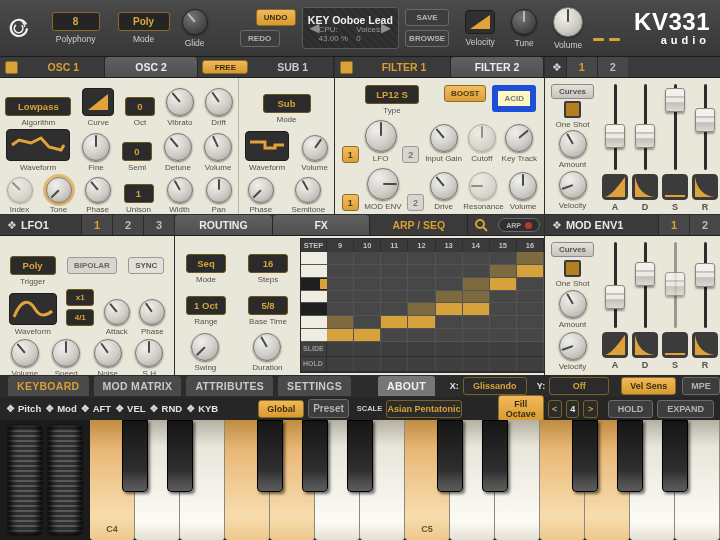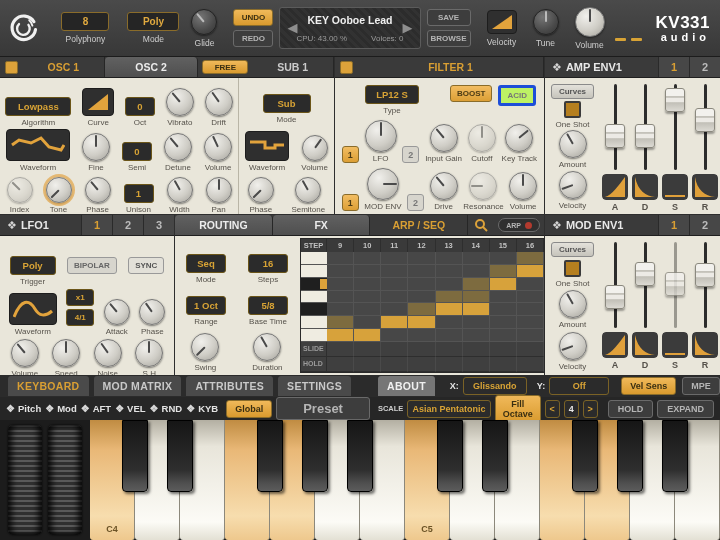--- a/index.html
+++ b/index.html
@@ -7,21 +7,21 @@
        -webkit-font-smoothing:antialiased;overflow:hidden;}
   .abs{position:absolute;}
   
   #topbar{left:0;top:0;width:720px;height:57px;background:linear-gradient(#4a4a4a,#383838);
           display:flex;align-items:center;border-bottom:1px solid #1c1c1c;box-sizing:border-box;}
   .tbgroup{display:flex;flex-direction:column;align-items:center;}
   .tblabel{font-size:8.5px;color:#cfcfcf;margin-top:3px;white-space:nowrap;}
   .valbox{background:#252525;border:1px solid #8a6c2a;border-radius:3px;color:#e0a93f;
           font-weight:bold;font-size:10px;text-align:center;padding:3px 0;}
   .btn{border-radius:3px;font-weight:bold;text-align:center;cursor:default;}
-  .btn.or{background:linear-gradient(#f0b95a,#d99a2e);color:#3a2f12;border:1px solid #8a6c2a;}
+  .btn.or{background:linear-gradient(#f0b95a,#d99a2e);color:#3a2f12;border:1px solid #8a6c2a;margin-left:32px;}
   .btn.dk{background:#3d3d3d;color:#b5b5b5;border:1px solid #6a6a6a;}
   .btn.lt{background:linear-gradient(#e3e1da,#c6c4bc);color:#555;border:1px solid #8a8a8a;}
   .miniknob{border-radius:50%;position:relative;
             background:radial-gradient(circle at 36% 30%,#757575,#4a4a4a 60%,#333 100%);
             border:1px solid #222;box-shadow:0 1px 2px rgba(0,0,0,.5);}
   .liteknob{border-radius:50%;position:relative;
             background:radial-gradient(circle at 36% 30%,#f1f0ec,#cfcdc6 55%,#a3a19a 100%);
             border:1px solid #777;box-shadow:0 1px 2px rgba(0,0,0,.5);}
   .ptr{position:absolute;left:50%;top:50%;width:2px;height:46%;background:#3f3f3f;
        transform-origin:top center;border-radius:1px;}
@@ -29,21 +29,21 @@
   .miniknob .ptr{background:#bbb;}
   #presetbox{width:168px;height:40px;background:
      repeating-linear-gradient(45deg,#323232 0 3px,#2c2c2c 3px 6px);
      border:1px solid #5b5b5b;border-radius:3px;position:relative;margin:0 6px;}
   #presetname{position:absolute;top:6px;left:0;right:0;text-align:center;color:#f0f0f0;
      font-size:10.5px;font-weight:bold;}
   #presetsub{position:absolute;bottom:5px;left:16px;right:16px;display:flex;
      justify-content:space-between;color:#9a9a9a;font-size:8px;}
   .parrow{position:absolute;top:12px;color:#8e8e8e;font-size:13px;}
   #brand{margin-left:auto;margin-right:10px;text-align:right;color:#fff;line-height:1;}
-  #brand .l1{font-size:17px;font-weight:bold;letter-spacing:.5px;}
+  #brand .l1{font-size:24px;font-weight:bold;letter-spacing:.5px;}
   #brand .l2{font-size:11px;font-weight:bold;letter-spacing:4px;margin-top:1px;}
   #mididash{display:flex;gap:5px;margin:22px 14px 0 10px;}
   #mididash span{width:11px;height:3px;background:#d8a335;border-radius:1px;}
   
   #main{left:0;top:57px;width:720px;height:318px;background:#2e2e2e;}
   .sec{position:absolute;box-sizing:border-box;}
   .sechdr{height:21px;background:#3a3a3a;display:flex;align-items:stretch;
           border-bottom:1px solid #1f1f1f;box-sizing:border-box;}
   .secbody{position:absolute;left:0;right:0;top:21px;bottom:0;background:#e9e6da;}
   .htab{flex:1;display:flex;align-items:center;justify-content:center;font-weight:bold;
@@ -354,30 +354,31 @@
           </div>
         </div>
       </div>
     </div>
   </div>
 
   <div class="sec" style="left:335px;top:0;width:209px;height:157px">
     <div class="sechdr">
       <div class="hchk"></div>
       <div class="htab on">FILTER 1</div>
+      <div class="htab act">FILTER 2</div>
     </div>
     <div class="secbody">
       <div style="display:flex;align-items:flex-start;padding:7px 8px 0 30px">
         <div class="col">
           <div class="vb" style="width:52px">LP12 S</div>
           <div class="klabel">Type</div>
         </div>
         <div style="flex:1"></div>
         <div class="smbtn" style="background:linear-gradient(#f2bd62,#dc9f35);border:1px solid #8a6c2a;color:#4a3a14;margin-right:6px">BOOST</div>
-        <div class="smbtn" style="background:#bef264;border:3px solid #1d4ed8;color:#777">ACID</div>
+        <div class="smbtn" style="background:#fef9c3;border:6px solid #1d4ed8;color:#777">ACID</div>
       </div>
       <div class="frow" style="height:48px;padding:0 4px">
         <div class="minibtn on">1</div>
         <div class="col">
           <div class="liteknob k30">
               <span class="ptr" style="transform:translateX(-50%) rotate(180deg)"></span>
             </div>
           <div class="klabel">LFO</div>
         </div>
         <div class="minibtn off">2</div>
@@ -427,21 +428,20 @@
             </div>
           <div class="klabel">Volume</div>
         </div>
       </div>
     </div>
   </div>
 
   <div class="sec" style="left:545px;top:0;width:175px;height:157px">
     <div class="sechdr">
       <div class="hicon">❖</div>
-      <div class="httl">AMP ENV1</div>
       <div class="htnum on">1</div>
       <div class="htnum">2</div>
     </div>
     <div class="secbody" style="display:flex">
       <div class="col" style="width:58px;justify-content:space-between;padding:6px 0 4px">
         <div class="btn lt" style="font-size:8px;padding:2px 7px">Curves</div>
         <div class="col">
           <div style="width:13px;height:13px;background:#b57f1f;border:2px solid #3a3a3a;border-radius:2px"></div>
           <div class="klabel">One Shot</div>
         </div>
@@ -833,21 +833,21 @@
       <div class="tgl">
         <span class="dia">❖</span>
         <span>RND</span>
       </div>
       <div class="tgl">
         <span class="dia">❖</span>
         <span>KYB</span>
       </div>
     </span>
   <div class="btn or" style="font-size:9px;padding:3px 8px">Global</div>
-  <div class="btn dk" style="font-size:13px;padding:3px 26px">Preset</div>
+  <div class="btn dk" style="font-size:10px;padding:3px 4px">Preset</div>
   <span style="color:#cfcfcf;font-size:7.5px;font-weight:bold;margin-left:4px">SCALE</span>
   <div class="xybox" style="width:126px">Asian Pentatonic</div>
   <div class="btn or" style="font-size:9px;padding:3px 7px">Fill Octave</div>
   <div class="xybox" style="width:14px;padding:3px 2px">&lt;</div>
   <div class="xybox" style="width:20px;color:#e8e8e8">4</div>
   <div class="xybox" style="width:14px;padding:3px 2px">&gt;</div>
   <div class="btn dk" style="font-size:9px;padding:3px 9px;margin-left:6px">HOLD</div>
   <div class="btn dk" style="font-size:9px;padding:3px 9px">EXPAND</div>
 </div>
 

